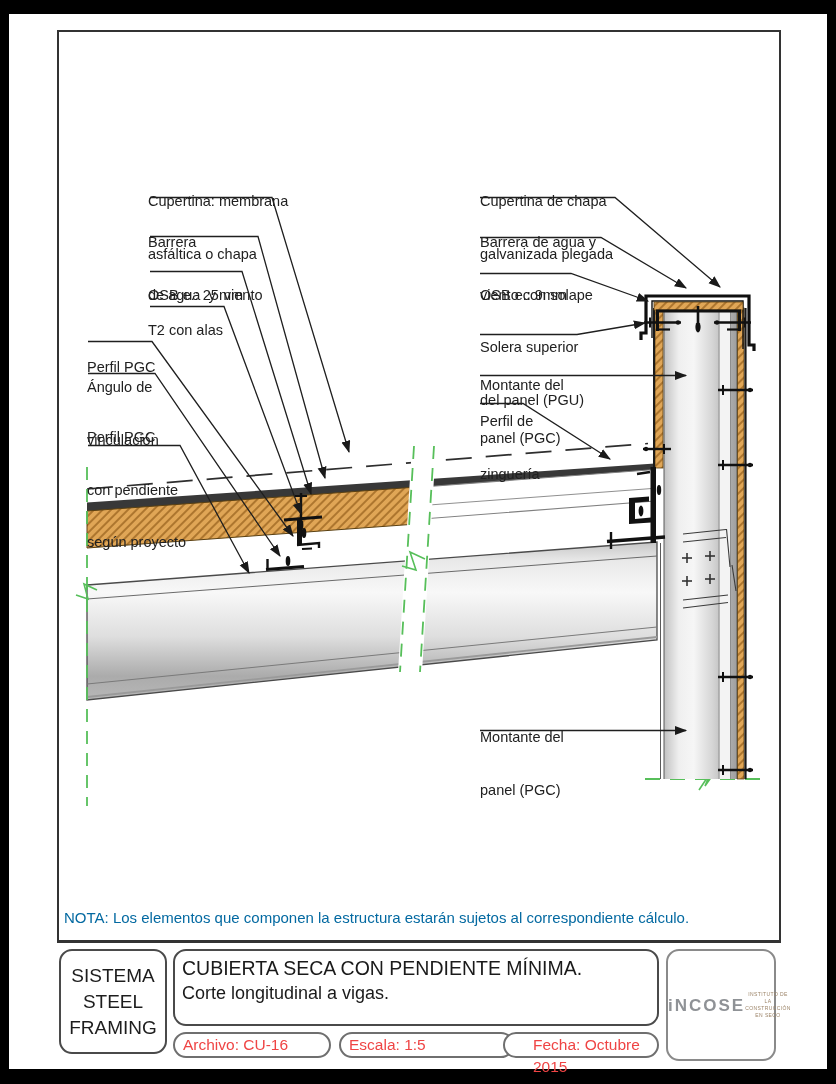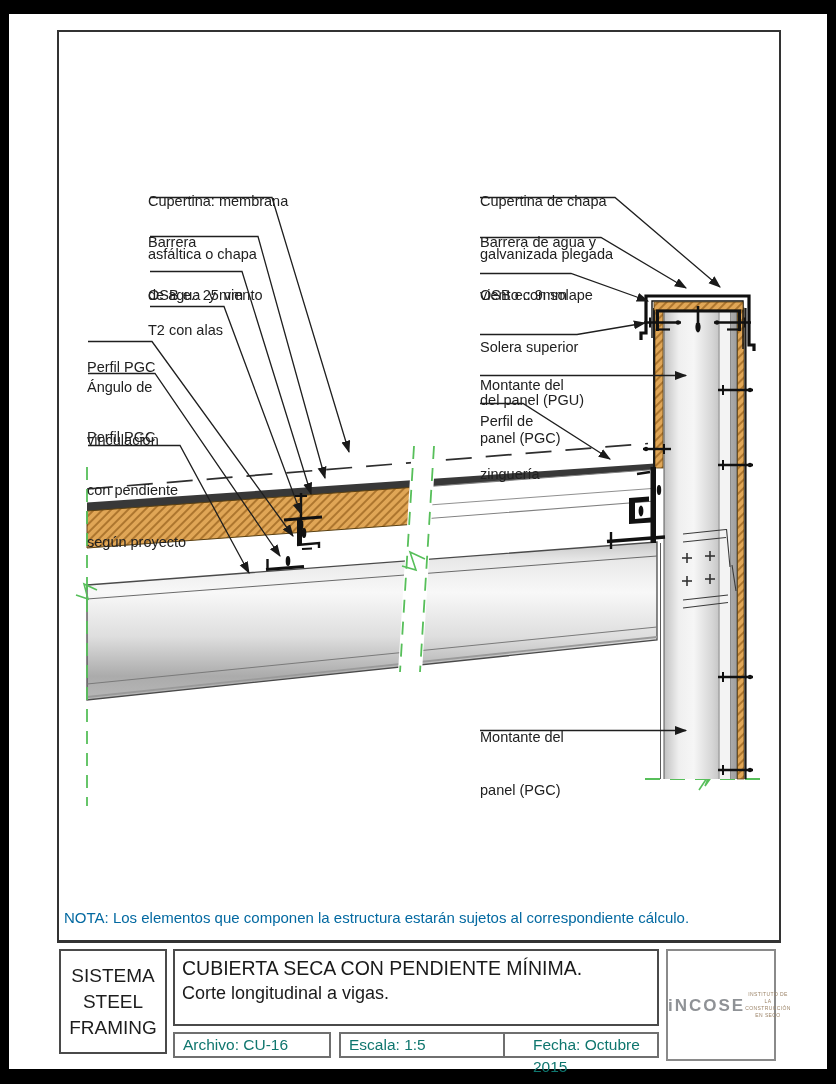--- a/index.html
+++ b/index.html
@@ -19,35 +19,35 @@
     background:transparent;
   }
   svg.draw{position:absolute;left:0;top:0;}
   .lbl{
     position:absolute;color:#212121;font-size:14.5px;line-height:17.5px;
     white-space:pre;
   }
   .note{
     position:absolute;left:64px;top:909px;color:#0369a1;font-size:15px;white-space:pre;
   }
-  .tb-box{position:absolute;background:#fff;box-sizing:border-box;}
+  .tb-box{position:absolute;background:#fff;box-sizing:border-box;border-radius:13px;}
   .box-system{
     left:59px;top:949px;width:108px;height:105px;border:2px solid #4a4a4a;
     display:flex;flex-direction:column;justify-content:center;align-items:center;
     font-size:19px;line-height:26px;color:#1d1d1d;text-align:center;
   }
   .box-title{
     left:173px;top:949px;width:486px;height:77px;border:2px solid #4a4a4a;
     padding:5px 0 16px 7px;color:#1a1a1a;
   }
   .box-title .t1{font-size:19.5px;line-height:25px;}
   .box-title .t2{font-size:18px;line-height:24px;}
   .box-small{
     height:26px;border:2px solid #6f6f6f;top:1032px;
-    font-size:15.5px;line-height:22px;color:#0f766e;padding-left:8px;
+    font-size:15.5px;line-height:22px;color:#ef4444;padding-left:8px;
   }
   .box-archivo{left:173px;width:158px;}
   .box-escala{left:339px;width:175px;}
   .box-fecha{left:503px;width:156px;padding-left:28px;}
   .box-logo{
     left:666px;top:949px;width:110px;height:112px;border:2px solid #8a8a8a;
     display:flex;flex-direction:row;align-items:center;
   }
   .logo-word{
     margin-top:2px;font-size:17px;font-weight:bold;color:#8f9296;letter-spacing:2px;

